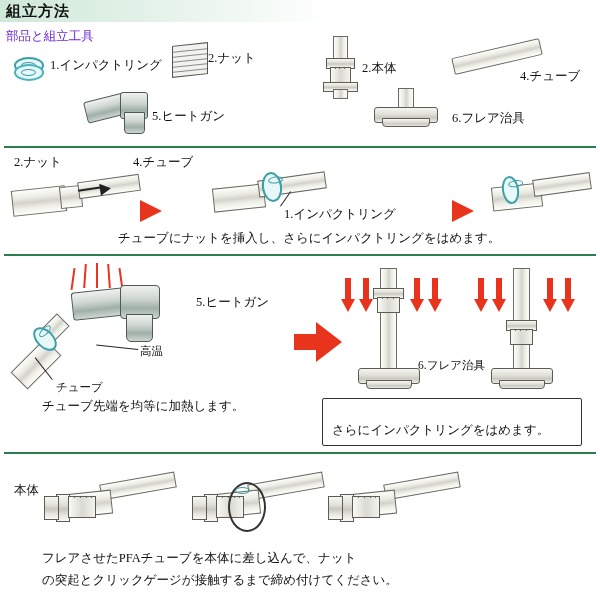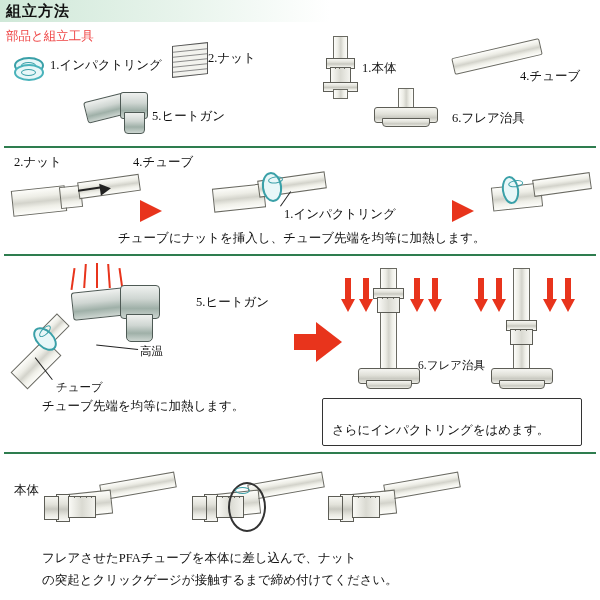--- a/index.html
+++ b/index.html
@@ -15,21 +15,21 @@
 
   
   .title-bar{
     position:absolute;left:0;top:0;width:330px;height:22px;
     background:linear-gradient(to right,#cfe8d8 0%,#e8f4ec 55%,#ffffff 100%);
   }
   .title-text{
     position:absolute;left:6px;top:2px;font-size:15px;letter-spacing:1px;
     color:#111;font-weight:bold;
   }
-  .sec-label{position:absolute;font-size:12.5px;color:#ef4444;}
+  .sec-label{position:absolute;font-size:12.5px;color:#6d28d9;}
 
   .hr{position:absolute;background:#2e7d4f;height:2px;}
 
   
   .lbl{position:absolute;font-size:12.5px;color:#111;white-space:nowrap;}
   .lbl-s{position:absolute;font-size:11.5px;color:#111;white-space:nowrap;}
   .cap{position:absolute;font-size:12.5px;color:#111;white-space:nowrap;}
 
   
   .ring{
@@ -125,21 +125,21 @@
     <div class="tube-v" style="left:333px;top:36px;width:13px;height:24px;"></div>
     <div class="hex" style="left:326px;top:58px;width:27px;height:9px;"></div>
     <div class="thread thread-v" style="left:330px;top:67px;width:19px;height:16px;background:linear-gradient(to right,#fafaf6,#dadad2,#f3f3ee);border:1px solid #5d5d56;">
       <i style="left:4px;"></i>
         <i style="left:8px;"></i>
         <i style="left:13px;"></i>
     </div>
     <div class="hex" style="left:323px;top:82px;width:33px;height:8px;"></div>
     <div class="tube-v" style="left:333px;top:89px;width:13px;height:8px;"></div>
   </div>
-  <div class="lbl" style="left:362px;top:60px;">1.本体</div>
+  <div class="lbl" style="left:362px;top:60px;">2.本体</div>
 
   <div class="tube-h" style="left:452px;top:48px;width:88px;height:15px;transform:rotate(-13deg);border-radius:2px;"></div>
   <div class="lbl" style="left:520px;top:68px;">4.チューブ</div>
 
   <div>
     <div class="gun-body" style="left:85px;top:97px;width:40px;height:20px;transform:rotate(-14deg);border-radius:3px;"></div>
     <div class="gun-body" style="left:120px;top:92px;width:26px;height:25px;border-radius:3px;"></div>
     <div class="gun-body" style="left:124px;top:112px;width:19px;height:20px;border-radius:0 0 4px 4px;"></div>
   </div>
   <div class="lbl" style="left:152px;top:108px;">5.ヒートガン</div>
@@ -176,21 +176,21 @@
   <div class="leader" style="left:280px;top:206px;width:18px;transform:rotate(-55deg);"></div>
 
   <div class="arrow-r" style="left:452px;top:200px;"></div>
 
   <div>
     <div class="tube-h" style="left:492px;top:185px;width:48px;height:22px;transform:rotate(-6deg);"></div>
     <div class="tube-h" style="left:533px;top:176px;width:56px;height:15px;transform:rotate(-8deg);"></div>
     <div class="ring" style="left:502px;top:176px;width:13px;height:24px;border-radius:50%;transform:rotate(-8deg);"></div>
   </div>
 
-  <div class="cap" style="left:118px;top:230px;">チューブにナットを挿入し、チューブ先端を均等に加熱します。</div>
+  <div class="cap" style="left:118px;top:230px;">チューブにナットを挿入し、さらにインパクトリングをはめます。</div>
 
   <div class="hr" style="left:4px;top:254px;width:592px;"></div>
 
   <div>
     <div class="heat-line" style="left:72px;top:268px;height:22px;transform:rotate(8deg);"></div>
     <div class="heat-line" style="left:84px;top:264px;height:24px;transform:rotate(4deg);"></div>
     <div class="heat-line" style="left:96px;top:263px;height:25px;"></div>
     <div class="heat-line" style="left:108px;top:264px;height:24px;transform:rotate(-4deg);"></div>
     <div class="heat-line" style="left:120px;top:268px;height:22px;transform:rotate(-8deg);"></div>
   </div>

